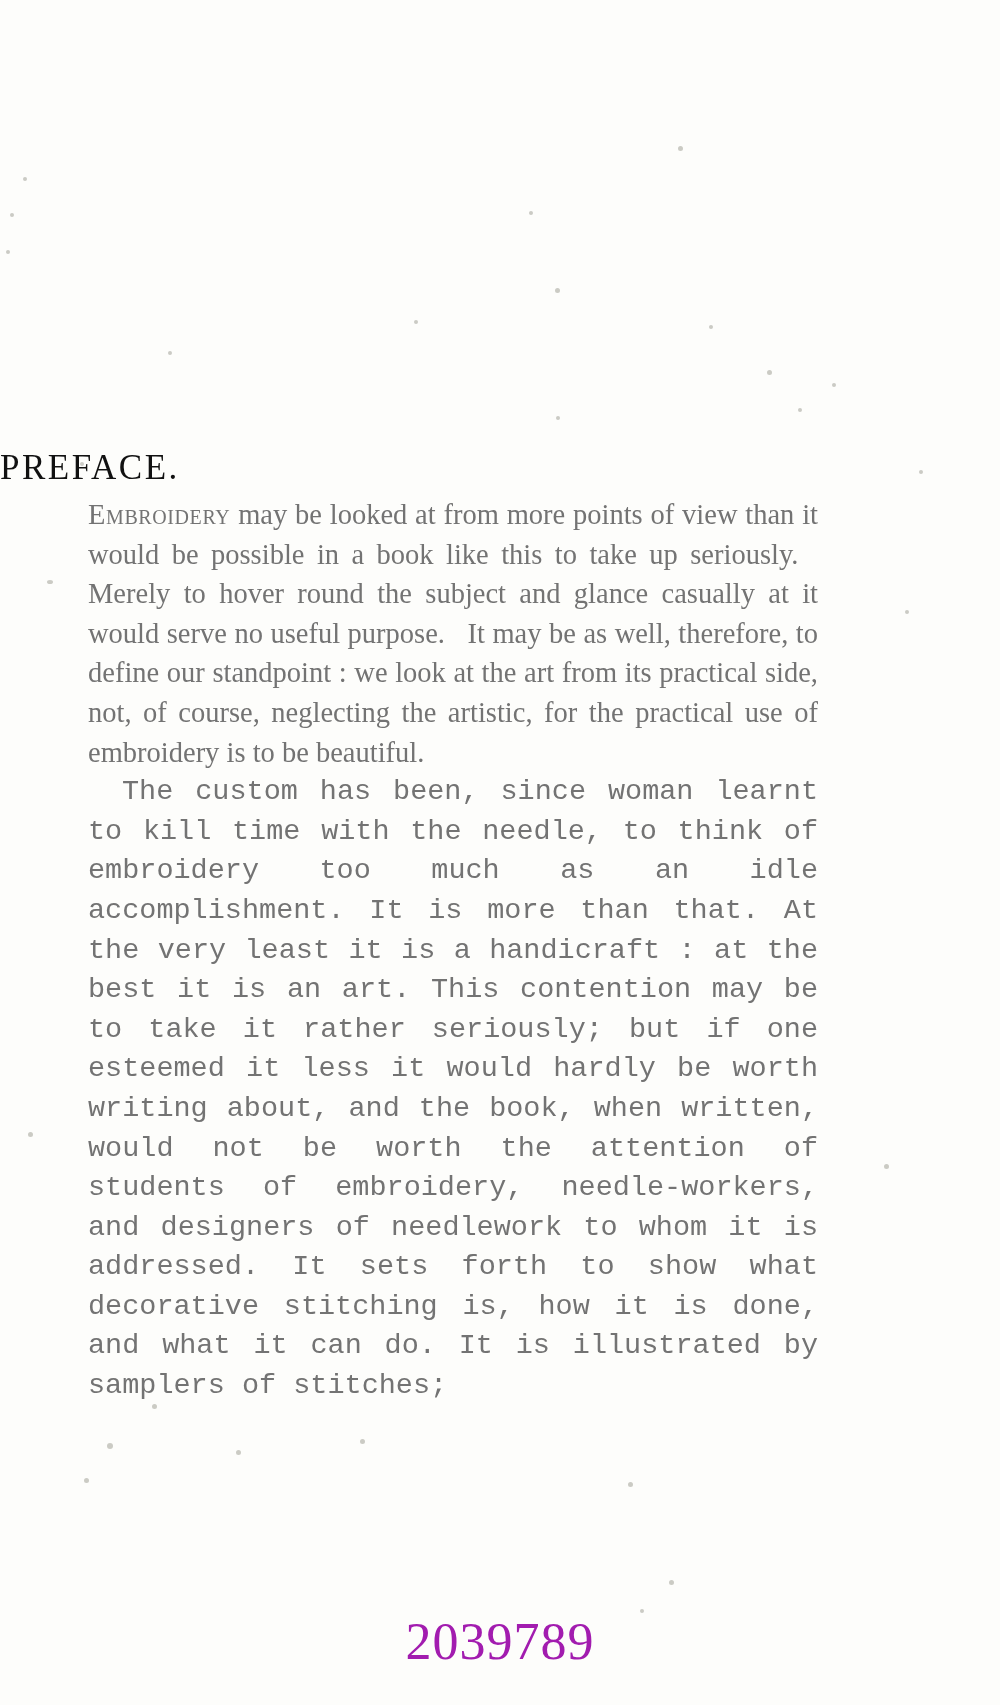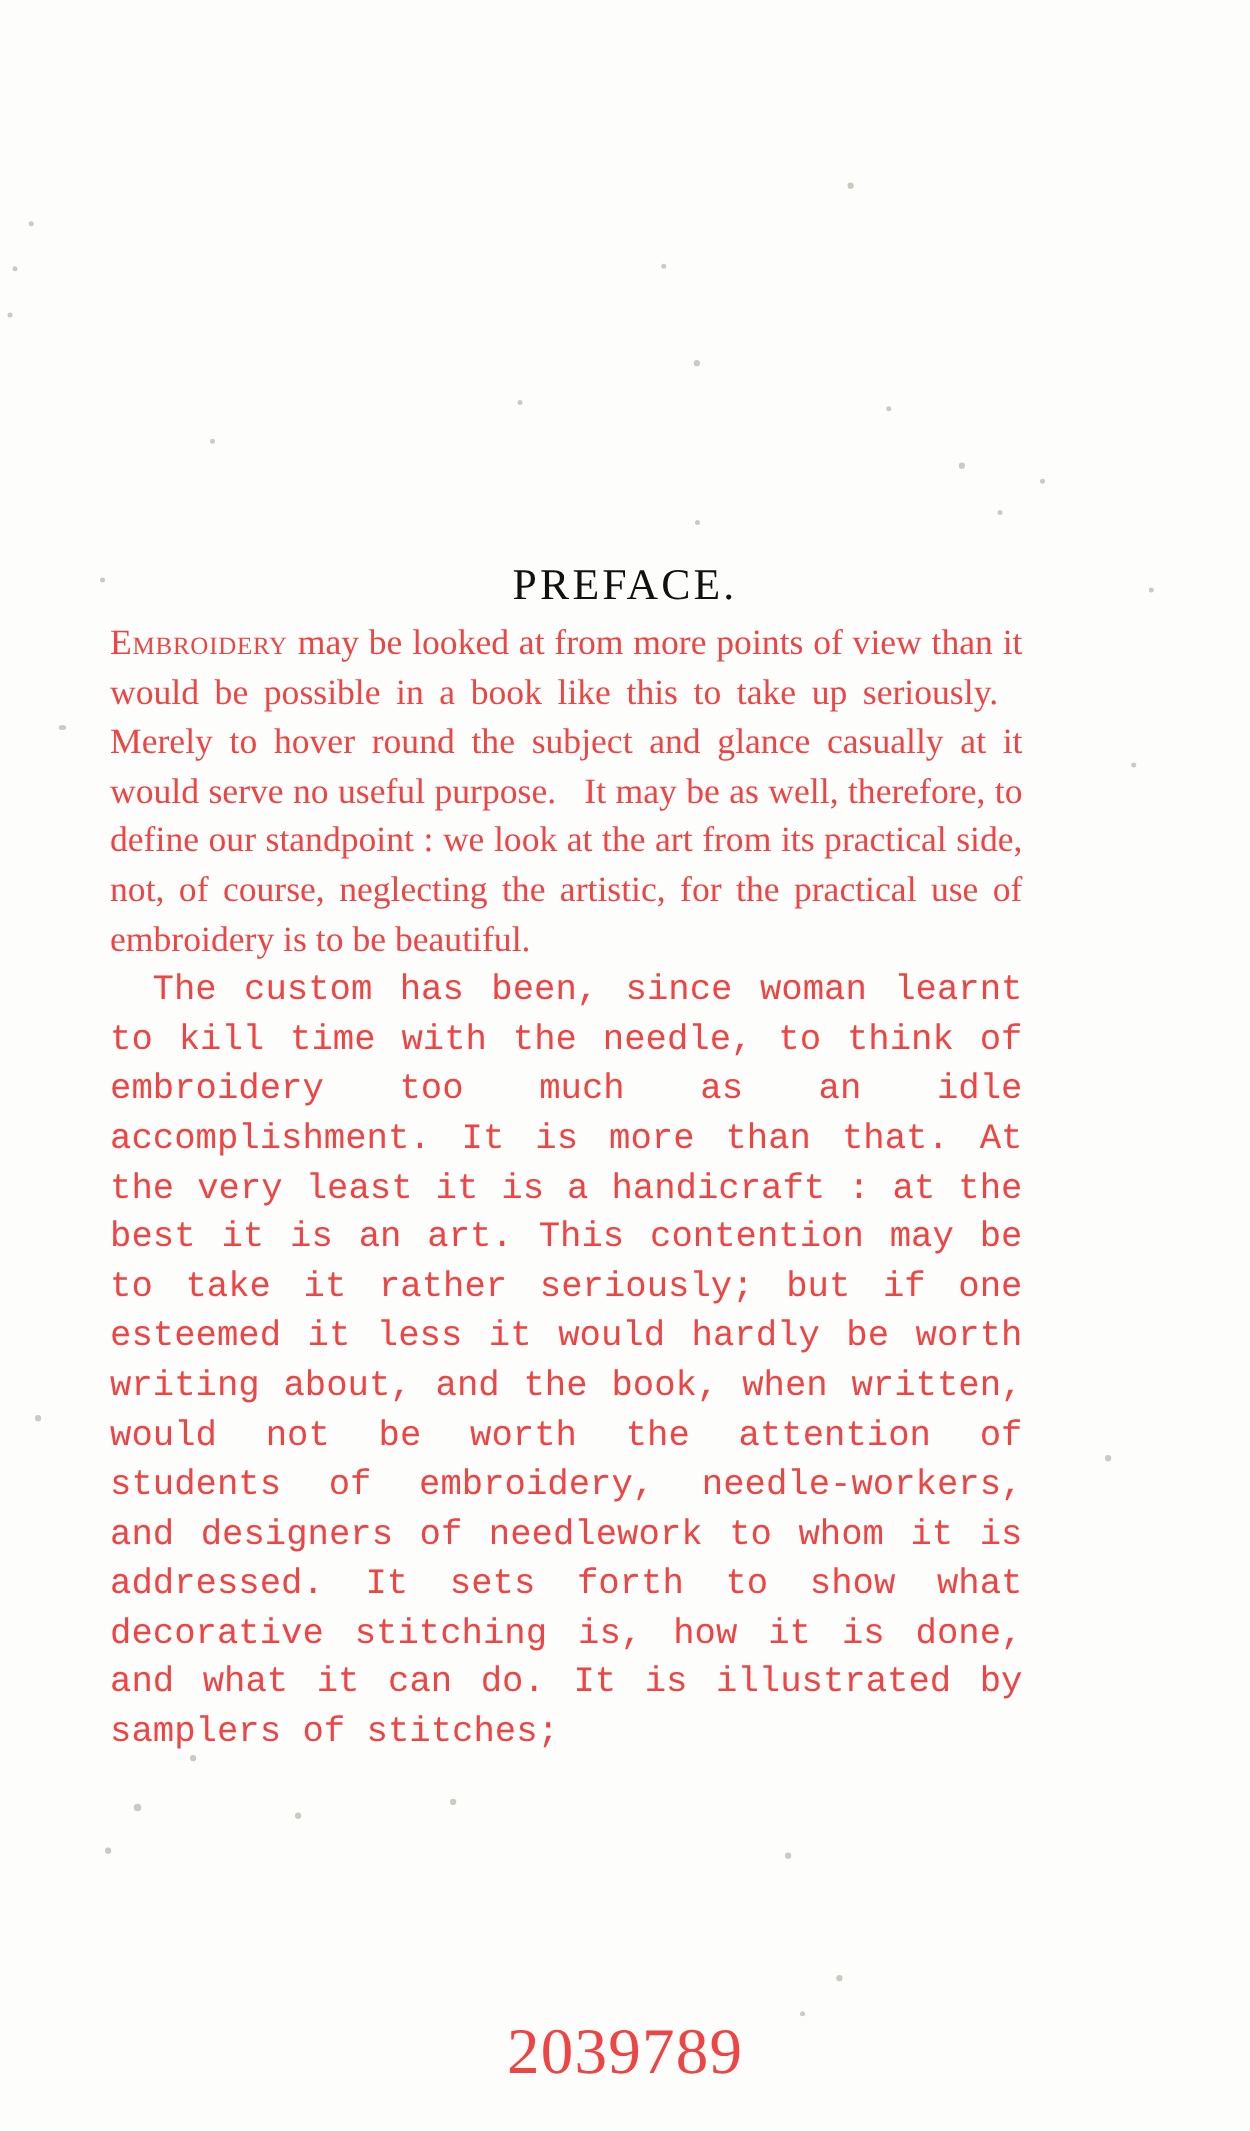--- a/index.html
+++ b/index.html
@@ -29,37 +29,37 @@
     background: #b9b9b2;
     border-radius: 50%;
     opacity: .75;
   }
 
   .title {
     position: absolute;
     top: 425px;
     left: 0;
     width: 1000px;
-    text-align: center;
+    text-align: left;
     font-size: 35px;
     letter-spacing: 2.5px;
     font-family: "Liberation Serif", serif;
     font-weight: normal;
     color: #111;
   }
 
   .body-text {
     position: absolute;
     top: 495px;
     left: 88px;
     width: 730px;
     font-size: 28.5px;
     line-height: 39.6px;
     text-align: justify;
-    color: #ef4444;
+    color: #737373;
   }
 
   .body-text p {
     margin: 0;
   }
 
   .body-text p + p {
     text-indent: 34px;
     font-family: Liberation Mono, monospace;
   }
@@ -71,21 +71,21 @@
 
   .accession {
     position: absolute;
     top: 1612px;
     left: 0;
     width: 1000px;
     text-align: center;
     font-size: 52px;
     letter-spacing: 1px;
     font-family: "Liberation Serif", serif;
-    color: #ef4444;
+    color: #a21caf;
   }
 </style>
 </head>
 <body>
 
 <div class="page">
 
   <div class="speck" style="left:678px; top:146px; width:5px; height:5px;"></div>
   <div class="speck" style="left:23px; top:177px; width:4px; height:4px;"></div>
   <div class="speck" style="left:529px; top:211px; width:4px; height:4px;"></div>

